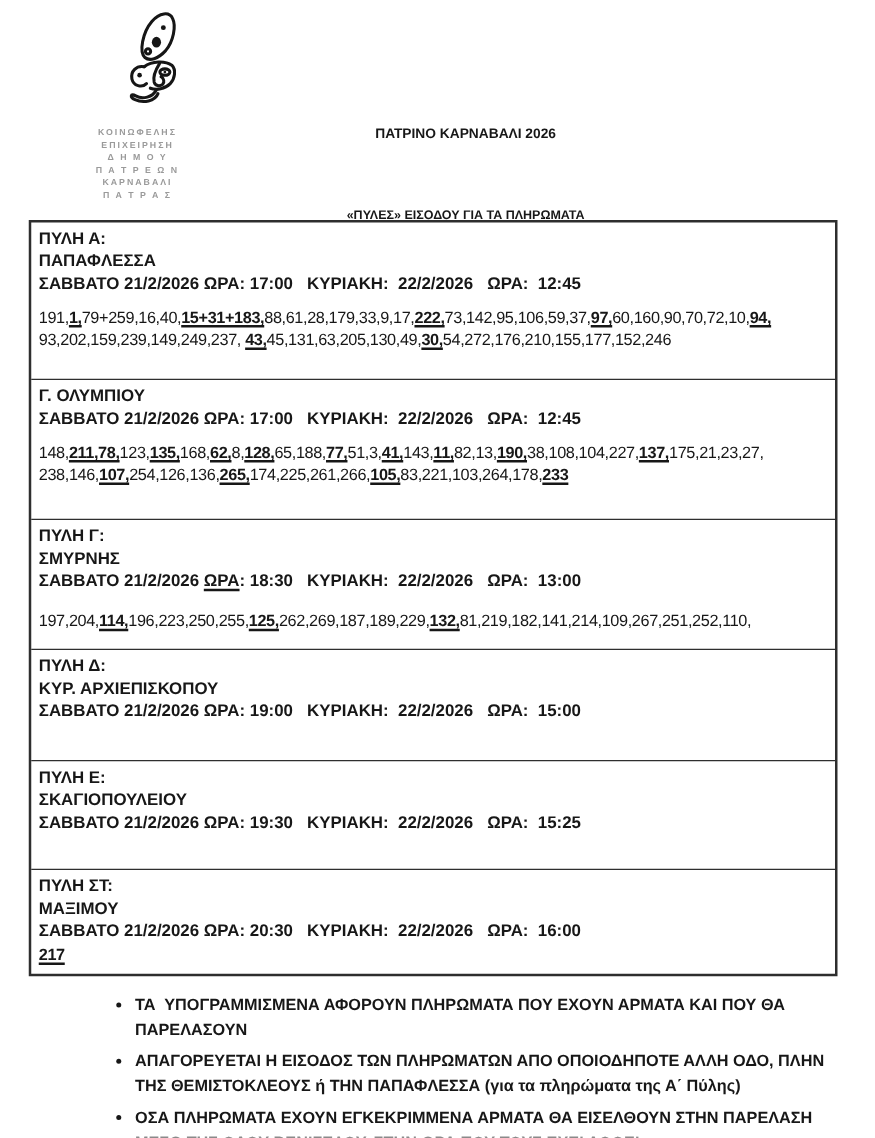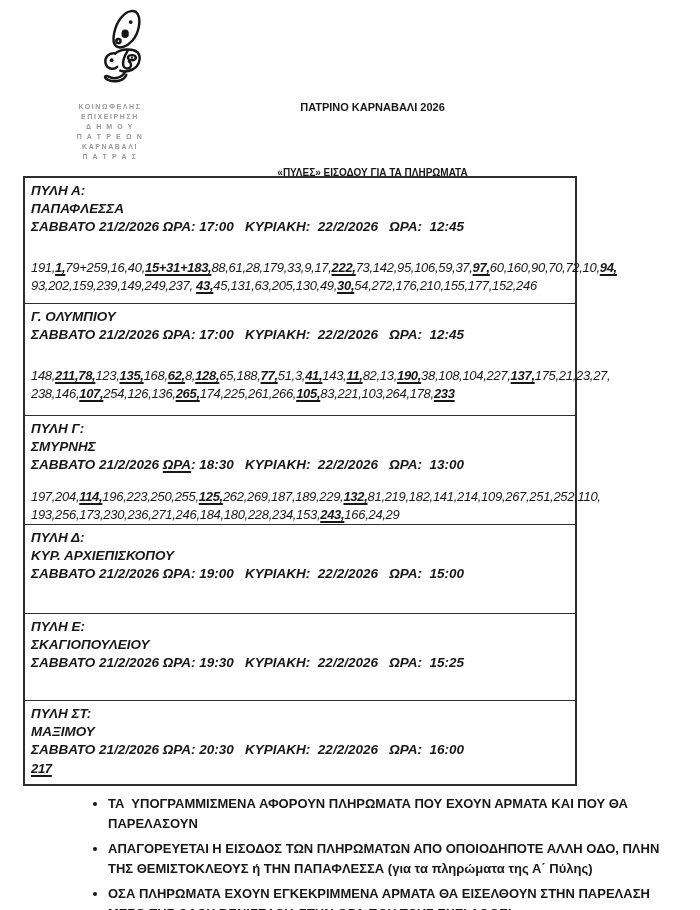--- a/index.html
+++ b/index.html
@@ -13,33 +13,33 @@
   .logo-caption{
     position:absolute;left:56px;top:102px;width:108px;text-align:center;
     font-size:7px;color:#9a9a9a;letter-spacing:1.6px;line-height:10px;font-weight:bold;
   }
   .head{position:absolute;left:45px;top:62px;width:655px;text-align:center;white-space:pre;}
   .title{font-size:11px;font-weight:bold;line-height:18px;}
   .subtitle{font-size:10px;font-weight:bold;line-height:18px;margin-top:12px;text-decoration:underline;}
   .parade{font-size:13.5px;font-weight:bold;line-height:18px;}
   .parade.first{margin-top:11px;}
   .gates{
-    position:absolute;left:23px;top:176px;width:554px;box-sizing:border-box;
-    border:2px solid #2e2e2e;background:#fff;font-style:italic;
+    position:absolute;left:23px;top:176px;width:647px;box-sizing:border-box;
+    border:2px solid #2e2e2e;background:#fff;
   }
   .gate{border-top:1px solid #2e2e2e;padding:4px 6px 0 6px;box-sizing:border-box;}
   .gate:first-child{border-top:none;}
   .gate:nth-child(1){min-height:125px;}
   .gate:nth-child(2){min-height:112px;}
   .gate:nth-child(3){min-height:104px;}
   .gate:nth-child(4){min-height:89px;}
   .gate:nth-child(5){min-height:87px;}
   .gate:nth-child(6){min-height:84px;}
   .g-name,.g-street,.g-sched{font-size:13.5px;font-weight:bold;line-height:18px;white-space:pre;}
-  .g-nums{margin-top:23px;font-size:13px;line-height:18px;letter-spacing:-0.3px;}
+  .g-nums{margin-top:9px;font-size:13px;line-height:18px;letter-spacing:-0.3px;}
   .gate:nth-child(3) .g-nums{margin-top:14px;}
   .gate:last-child .g-nums{margin-top:1px;}
   .num-line{white-space:pre;}
   .seg{font-weight:normal;}
   .seg.u{font-weight:bold;text-decoration:underline;text-decoration-thickness:1.5px;text-underline-offset:2px;}
   .g-sched .seg{font-weight:bold;}
   .notes{
     position:absolute;left:88px;top:794px;width:580px;margin:0;padding:0 0 0 20px;
   }
   .notes li{
@@ -102,21 +102,20 @@
         <div class="num-line"><span class="seg">238,146,</span><span class="seg u">107,</span><span class="seg">254,126,136,</span><span class="seg u">265,</span><span class="seg">174,225,261,266,</span><span class="seg u">105,</span><span class="seg">83,221,103,264,178,</span><span class="seg u">233</span></div>
       </div>
   </section>
 
   <section class="gate">
     <div class="g-name">ΠΥΛΗ Γ:</div>
     <div class="g-street">ΣΜΥΡΝΗΣ</div>
     <div class="g-sched"><span class="seg">ΣΑΒΒΑΤΟ 21/2/2026 </span><span class="seg u">ΩΡΑ</span><span class="seg">: 18:30   ΚΥΡΙΑΚΗ:  22/2/2026   ΩΡΑ:  13:00</span></div>
     <div class="g-nums">
         <div class="num-line"><span class="seg">197,204,</span><span class="seg u">114,</span><span class="seg">196,223,250,255,</span><span class="seg u">125,</span><span class="seg">262,269,187,189,229,</span><span class="seg u">132,</span><span class="seg">81,219,182,141,214,109,267,251,252,110,</span></div>
-        <div class="num-line"><span class="seg">193,256,173,230,236,271,246,184,180,228,234,153,</span><span class="seg u">243,</span><span class="seg">166,24,29</span></div>
       </div>
   </section>
 
   <section class="gate">
     <div class="g-name">ΠΥΛΗ Δ:</div>
     <div class="g-street">ΚΥΡ. ΑΡΧΙΕΠΙΣΚΟΠΟΥ</div>
     <div class="g-sched"><span class="seg">ΣΑΒΒΑΤΟ 21/2/2026 ΩΡΑ: 19:00   ΚΥΡΙΑΚΗ:  22/2/2026   ΩΡΑ:  15:00</span></div>
   </section>
 
   <section class="gate">

